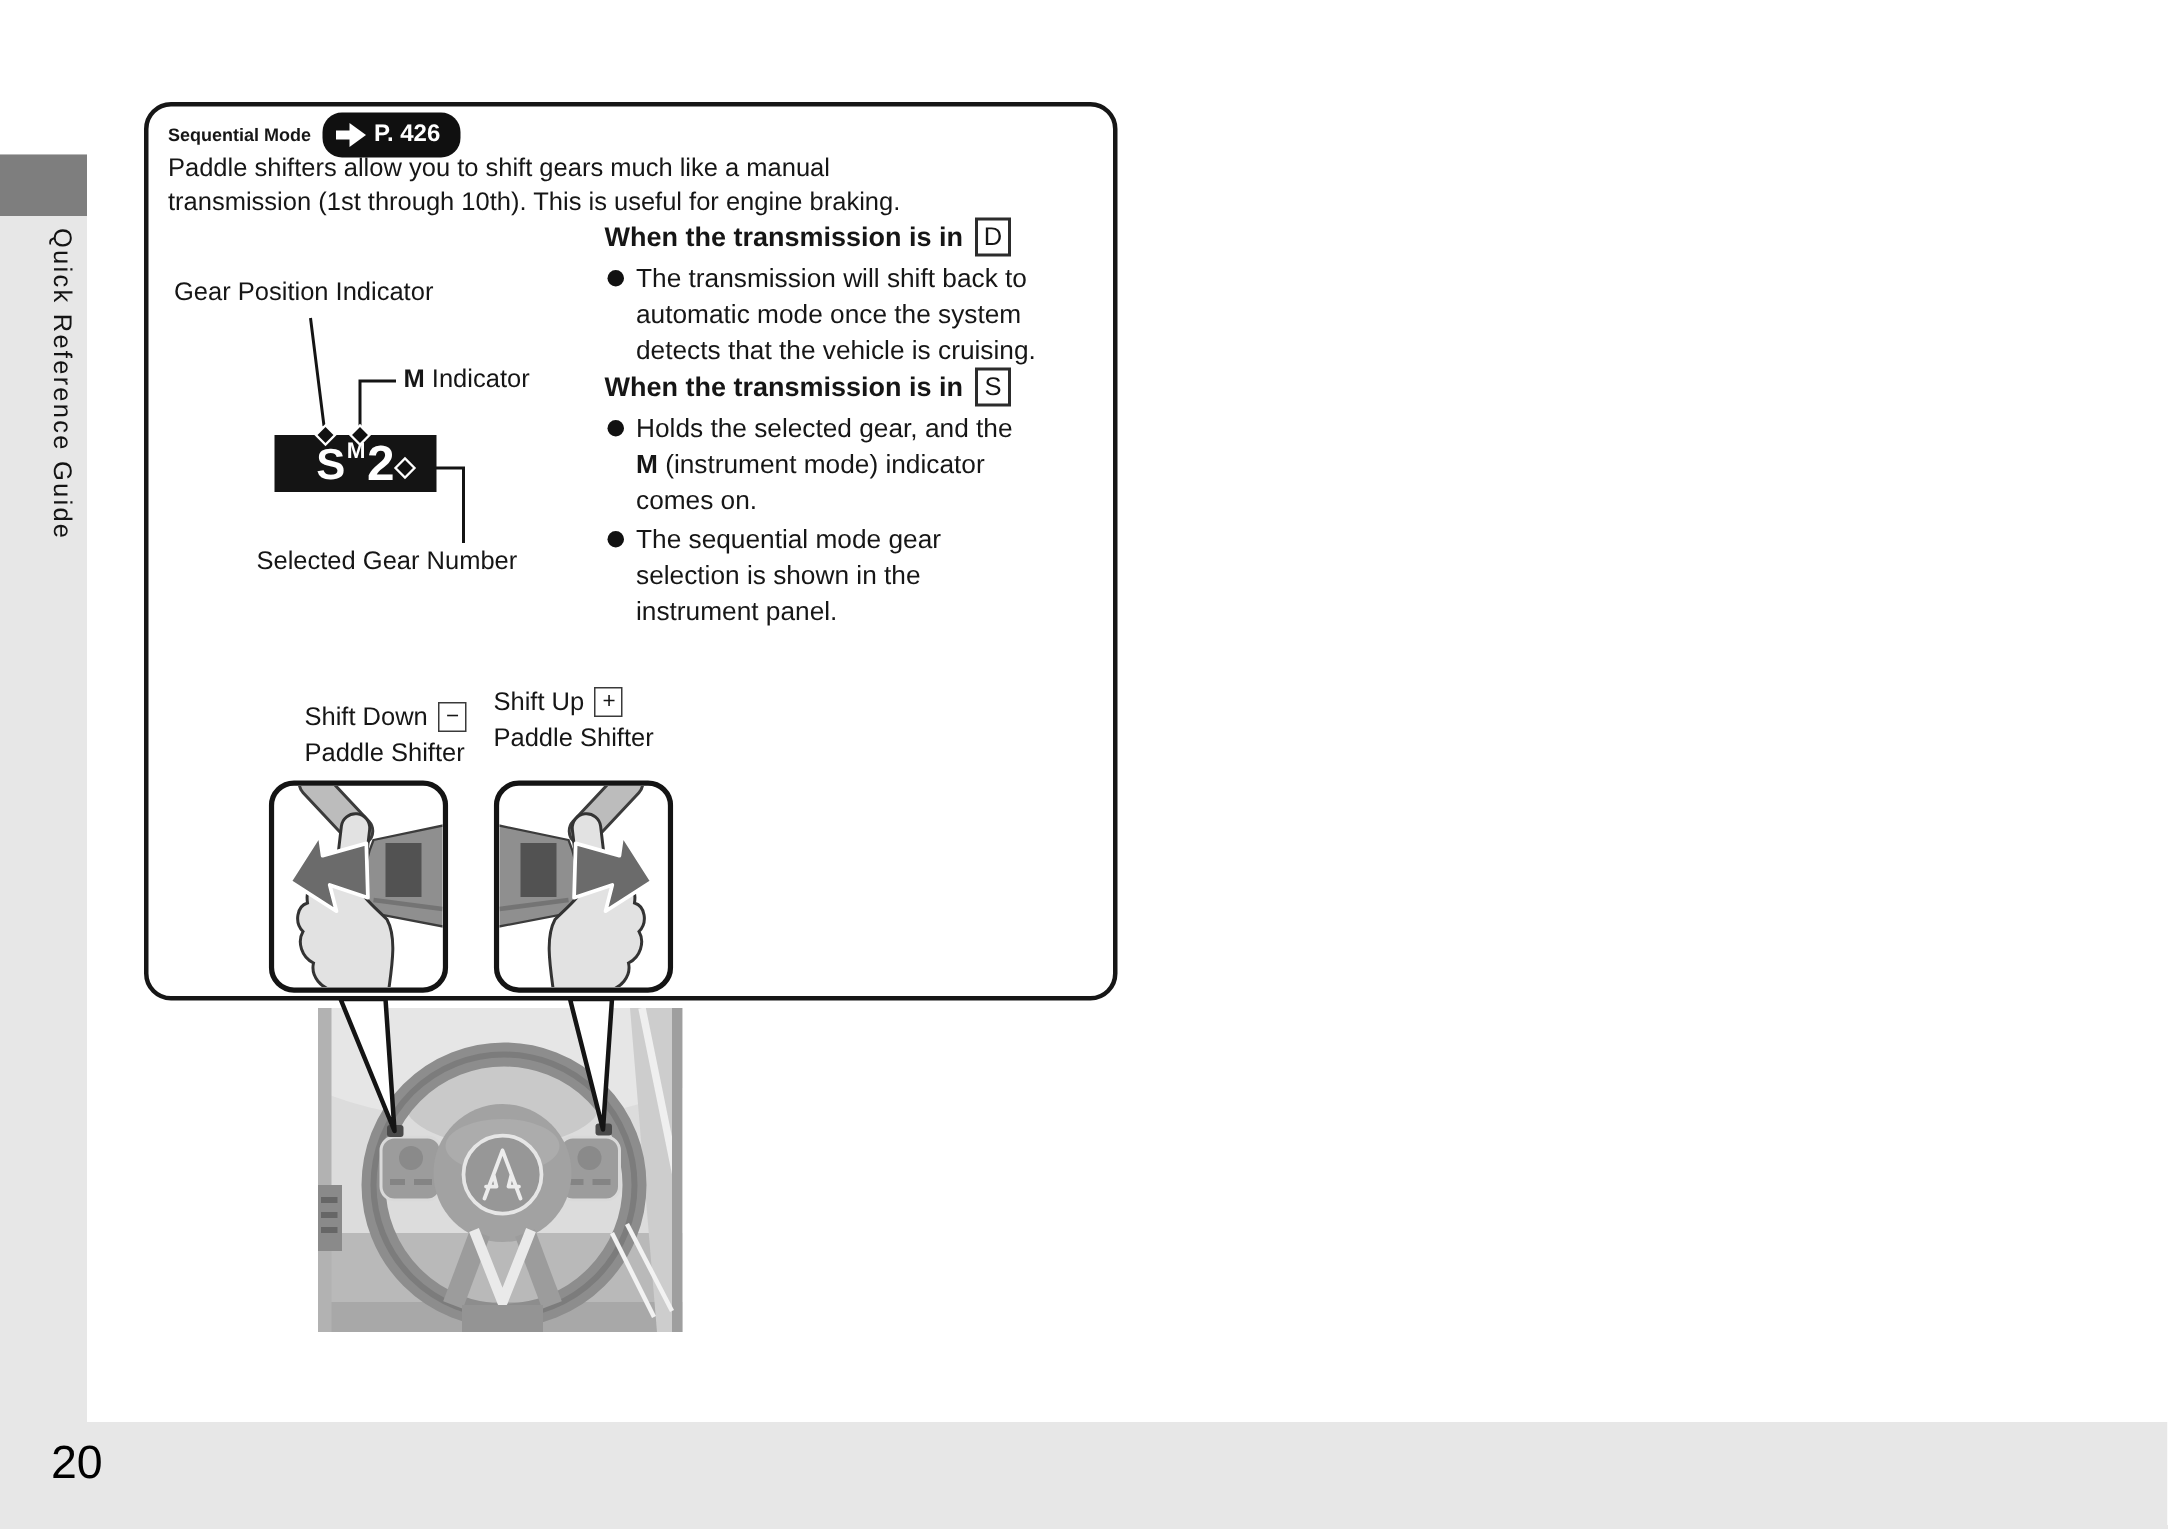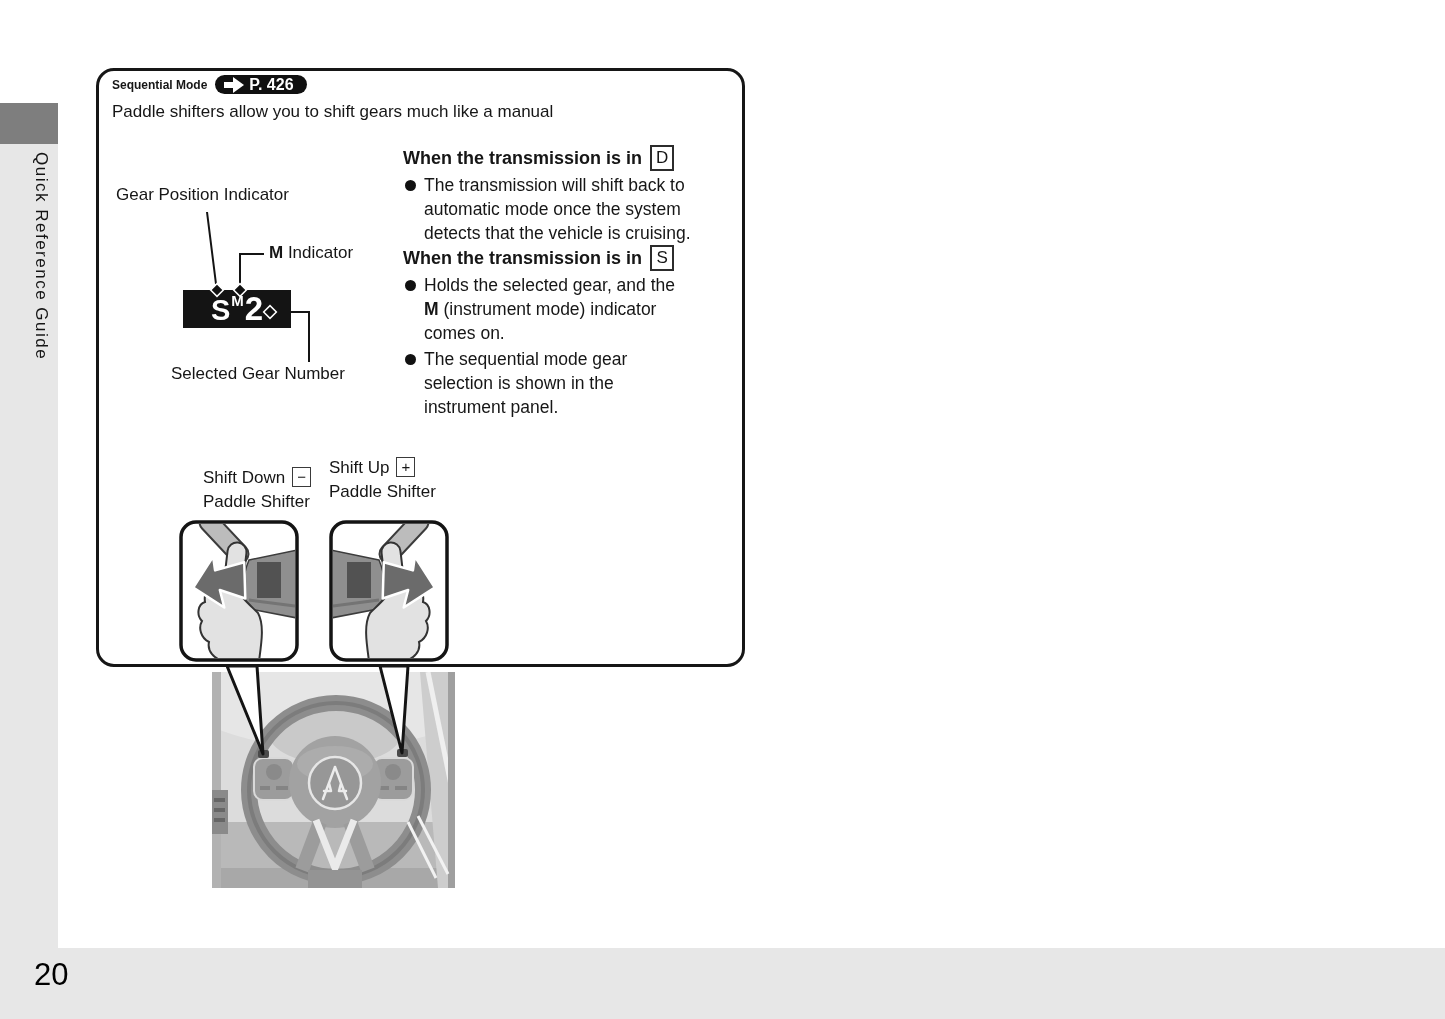--- a/index.html
+++ b/index.html
@@ -25,21 +25,21 @@
 
   
   .card {
     position:absolute; left:96px; top:68px; width:649px; height:599px;
     background:#ffffff; border:3px solid #161616; border-radius:18px; z-index:3;
   }
   .card-title-row { position:absolute; left:13px; top:4px; display:flex; align-items:center; gap:8px; }
   .card-title { font-size:12px; font-weight:bold; }
   .ref-badge {
     display:flex; align-items:center; gap:5px;
-    background:#101010; color:#fff; height:19px; border-radius:13px;
+    background:#101010; color:#fff; height:30px; border-radius:13px;
     padding:0 13px 0 9px; font-size:16px; font-weight:600;
   }
   .intro { position:absolute; left:13px; top:30px; font-size:17px; line-height:22.5px; }
 
   
   .right-col { position:absolute; left:304px; top:74px; width:342px; }
   .wt-heading { font-size:18px; font-weight:bold; line-height:26px; display:flex; align-items:center; }
   .key-box {
     display:inline-flex; align-items:center; justify-content:center;
     width:24px; height:26px; border:2px solid #2c2c2c; margin-left:8px;
@@ -157,20 +157,21 @@
       <svg width="20" height="16" viewBox="0 0 20 16">
         <rect x="0" y="5" width="10" height="6" fill="#fff"></rect>
         <polygon points="9,0 20,8 9,16" fill="#fff"></polygon>
       </svg>
       <span>P. 426</span>
     </span>
   </div>
 
   <div class="intro">
     <div>Paddle shifters allow you to shift gears much like a manual</div>
+    <div>transmission (1st through 10th). This is useful for engine braking.</div>
   </div>
 
   <div class="right-col">
     <div class="wt-heading">
       <span>When the transmission is in</span>
       <span class="key-box">D</span>
     </div>
     <div class="bullet-row">
       <span class="bullet-dot"></span>
       <span class="bullet-text">

